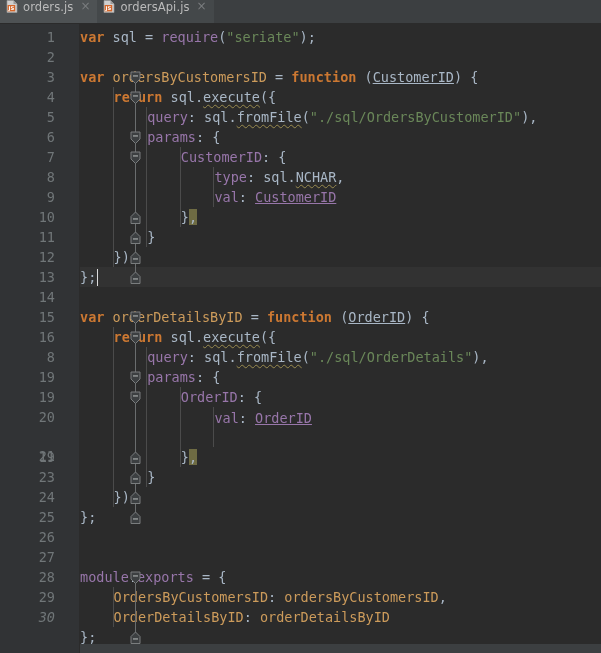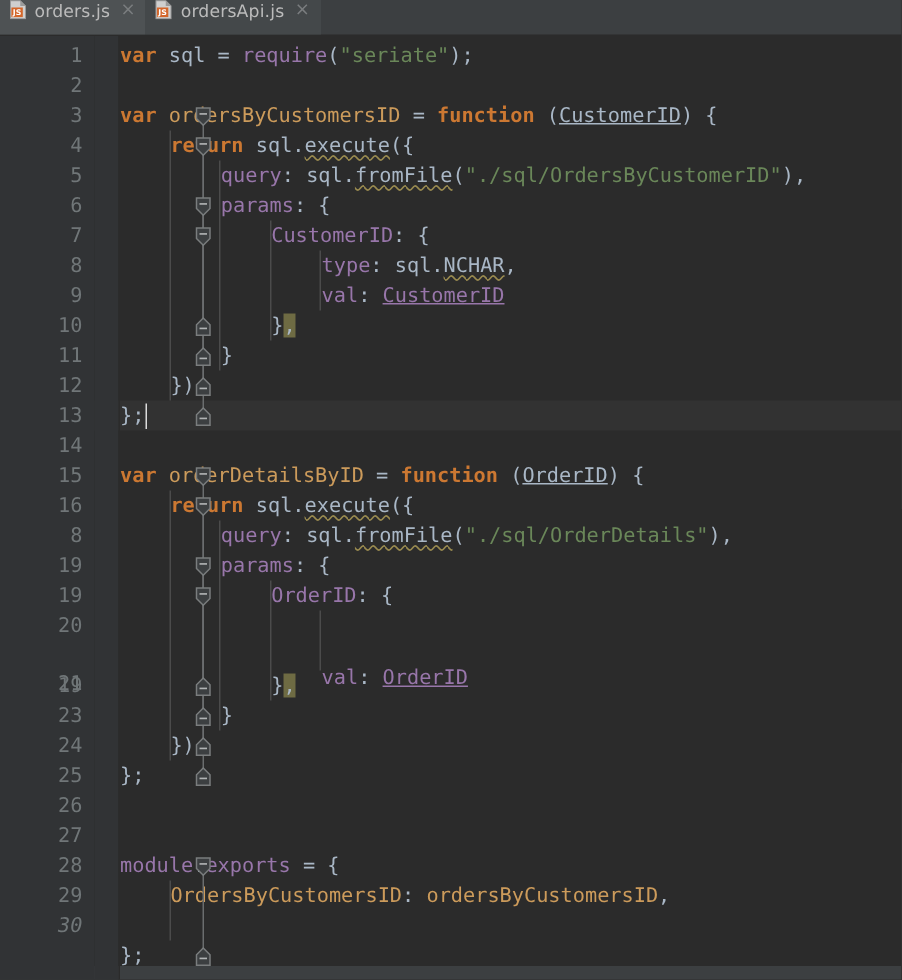--- a/index.html
+++ b/index.html
@@ -254,26 +254,27 @@
       <div class="crow" style="top: 183px;"><span class="ctext" style="left: 180.8px;"><span class="brace">}</span><span class="punct warnbg">,</span></span></div>
       <div class="crow" style="top: 203px;"><span class="ctext" style="left: 147.2px;"><span class="brace">}</span></span></div>
       <div class="crow" style="top: 223px;"><span class="ctext" style="left: 113.6px;"><span class="punct">});</span></span></div>
       <div class="crow curline" style="top: 243px;"><span class="ctext" style="left: 80px;"><span class="punct">};</span></span></div>
       <div class="crow" style="top: 263px;"><span class="ctext" style="left: 80px;"></span></div>
       <div class="crow" style="top: 283px;"><span class="ctext" style="left: 80px;"><span class="kw">var</span><span class="punct"> </span><span class="field">orderDetailsByID</span><span class="punct"> = </span><span class="fn">function</span><span class="punct"> (</span><span class="paramdecl">OrderID</span><span class="punct">) {</span></span></div>
       <div class="crow" style="top: 303px;"><span class="ctext" style="left: 113.6px;"><span class="kw">return</span><span class="punct"> </span><span class="ident">sql</span><span class="punct">.</span><span class="ident squig">execute</span><span class="punct">({</span></span></div>
       <div class="crow" style="top: 323px;"><span class="ctext" style="left: 147.2px;"><span class="prop">query</span><span class="punct">: </span><span class="ident">sql</span><span class="punct">.</span><span class="ident squig">fromFile</span><span class="punct">(</span><span class="str">"./sql/OrderDetails"</span><span class="punct">),</span></span></div>
       <div class="crow" style="top: 343px;"><span class="ctext" style="left: 147.2px;"><span class="prop">params</span><span class="punct">: {</span></span></div>
       <div class="crow" style="top: 363px;"><span class="ctext" style="left: 180.8px;"><span class="prop">OrderID</span><span class="punct">: {</span></span></div>
-      <div class="crow" style="top: 418px;"><span class="ctext" style="left: 214.4px;"><span class="prop">val</span><span class="punct">: </span><span class="param">OrderID</span></span></div>
+      <div class="crow" style="top: 384px;"><span class="ctext" style="left: 214.4px;"><span class="prop">val</span><span class="punct">: </span><span class="param">OrderID</span></span></div>
       <div class="crow" style="top: 423px;"><span class="ctext" style="left: 180.8px;"><span class="brace">}</span><span class="punct warnbg">,</span></span></div>
       <div class="crow" style="top: 443px;"><span class="ctext" style="left: 147.2px;"><span class="brace">}</span></span></div>
       <div class="crow" style="top: 463px;"><span class="ctext" style="left: 113.6px;"><span class="punct">});</span></span></div>
       <div class="crow" style="top: 483px;"><span class="ctext" style="left: 80px;"><span class="punct">};</span></span></div>
       <div class="crow" style="top: 503px;"><span class="ctext" style="left: 80px;"></span></div>
       <div class="crow" style="top: 523px;"><span class="ctext" style="left: 80px;"></span></div>
       <div class="crow" style="top: 543px;"><span class="ctext" style="left: 80px;"><span class="prop">module</span><span class="punct">.</span><span class="prop">exports</span><span class="punct"> = {</span></span></div>
       <div class="crow" style="top: 563px; text-align: center;"><span class="ctext" style="left: 113.6px;"><span class="field">OrdersByCustomersID</span><span class="punct">: </span><span class="field">ordersByCustomersID</span><span class="punct">,</span></span></div>
+      <div class="crow" style="top: 583px;"><span class="ctext" style="left: 113.6px;"><span class="field">OrderDetailsByID</span><span class="punct">: </span><span class="field">orderDetailsByID</span></span></div>
       <div class="crow" style="top: 603px;"><span class="ctext" style="left: 80px;"><span class="punct">};</span></span></div>
     </div>
   <div id="bottomstrip"></div>
 <div id="caret" style="left: 96.8px; top: 245px;"></div>
   </div>
 
 </body></html>

